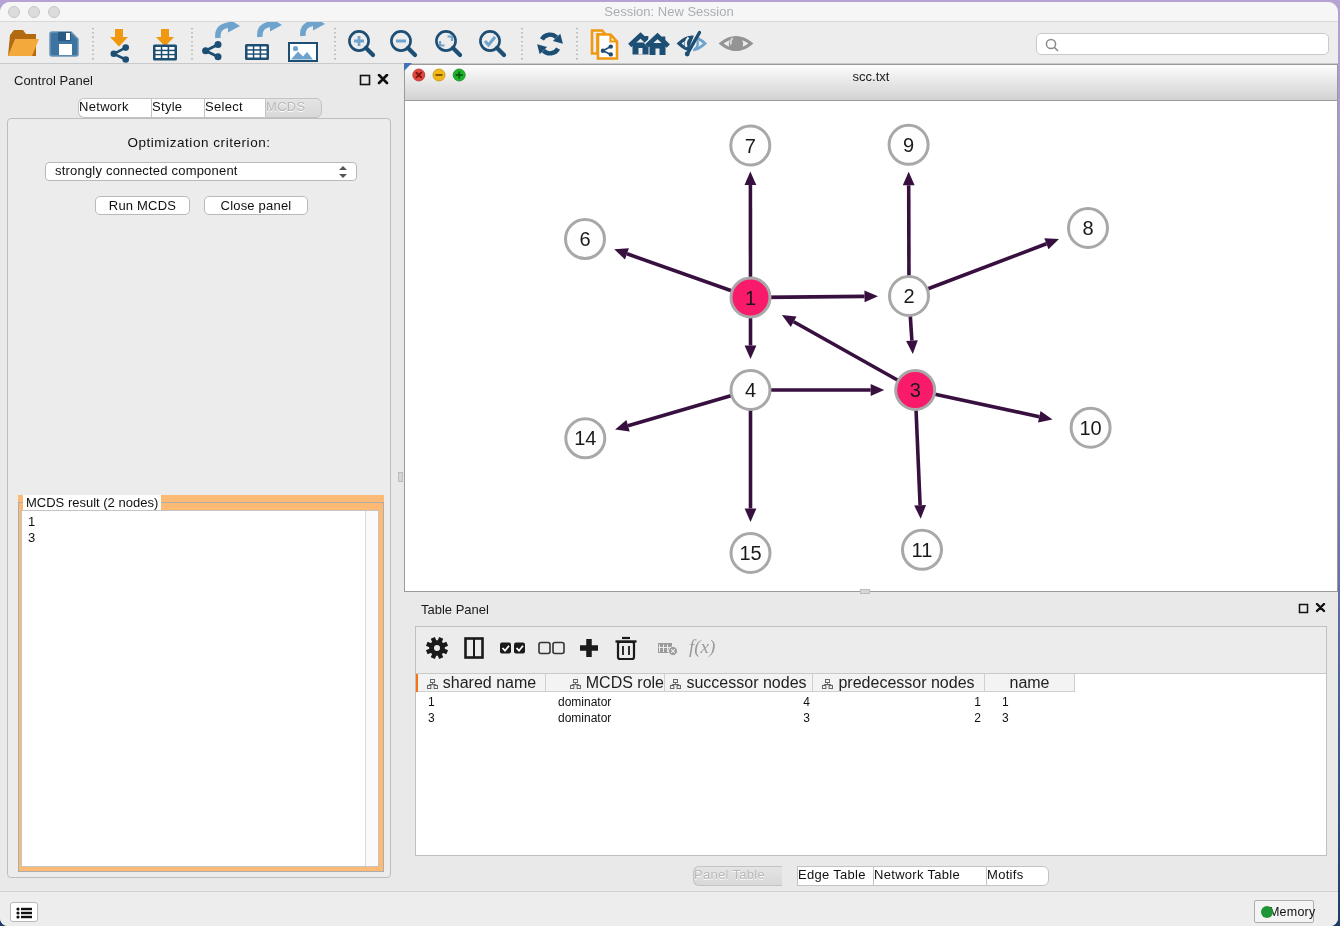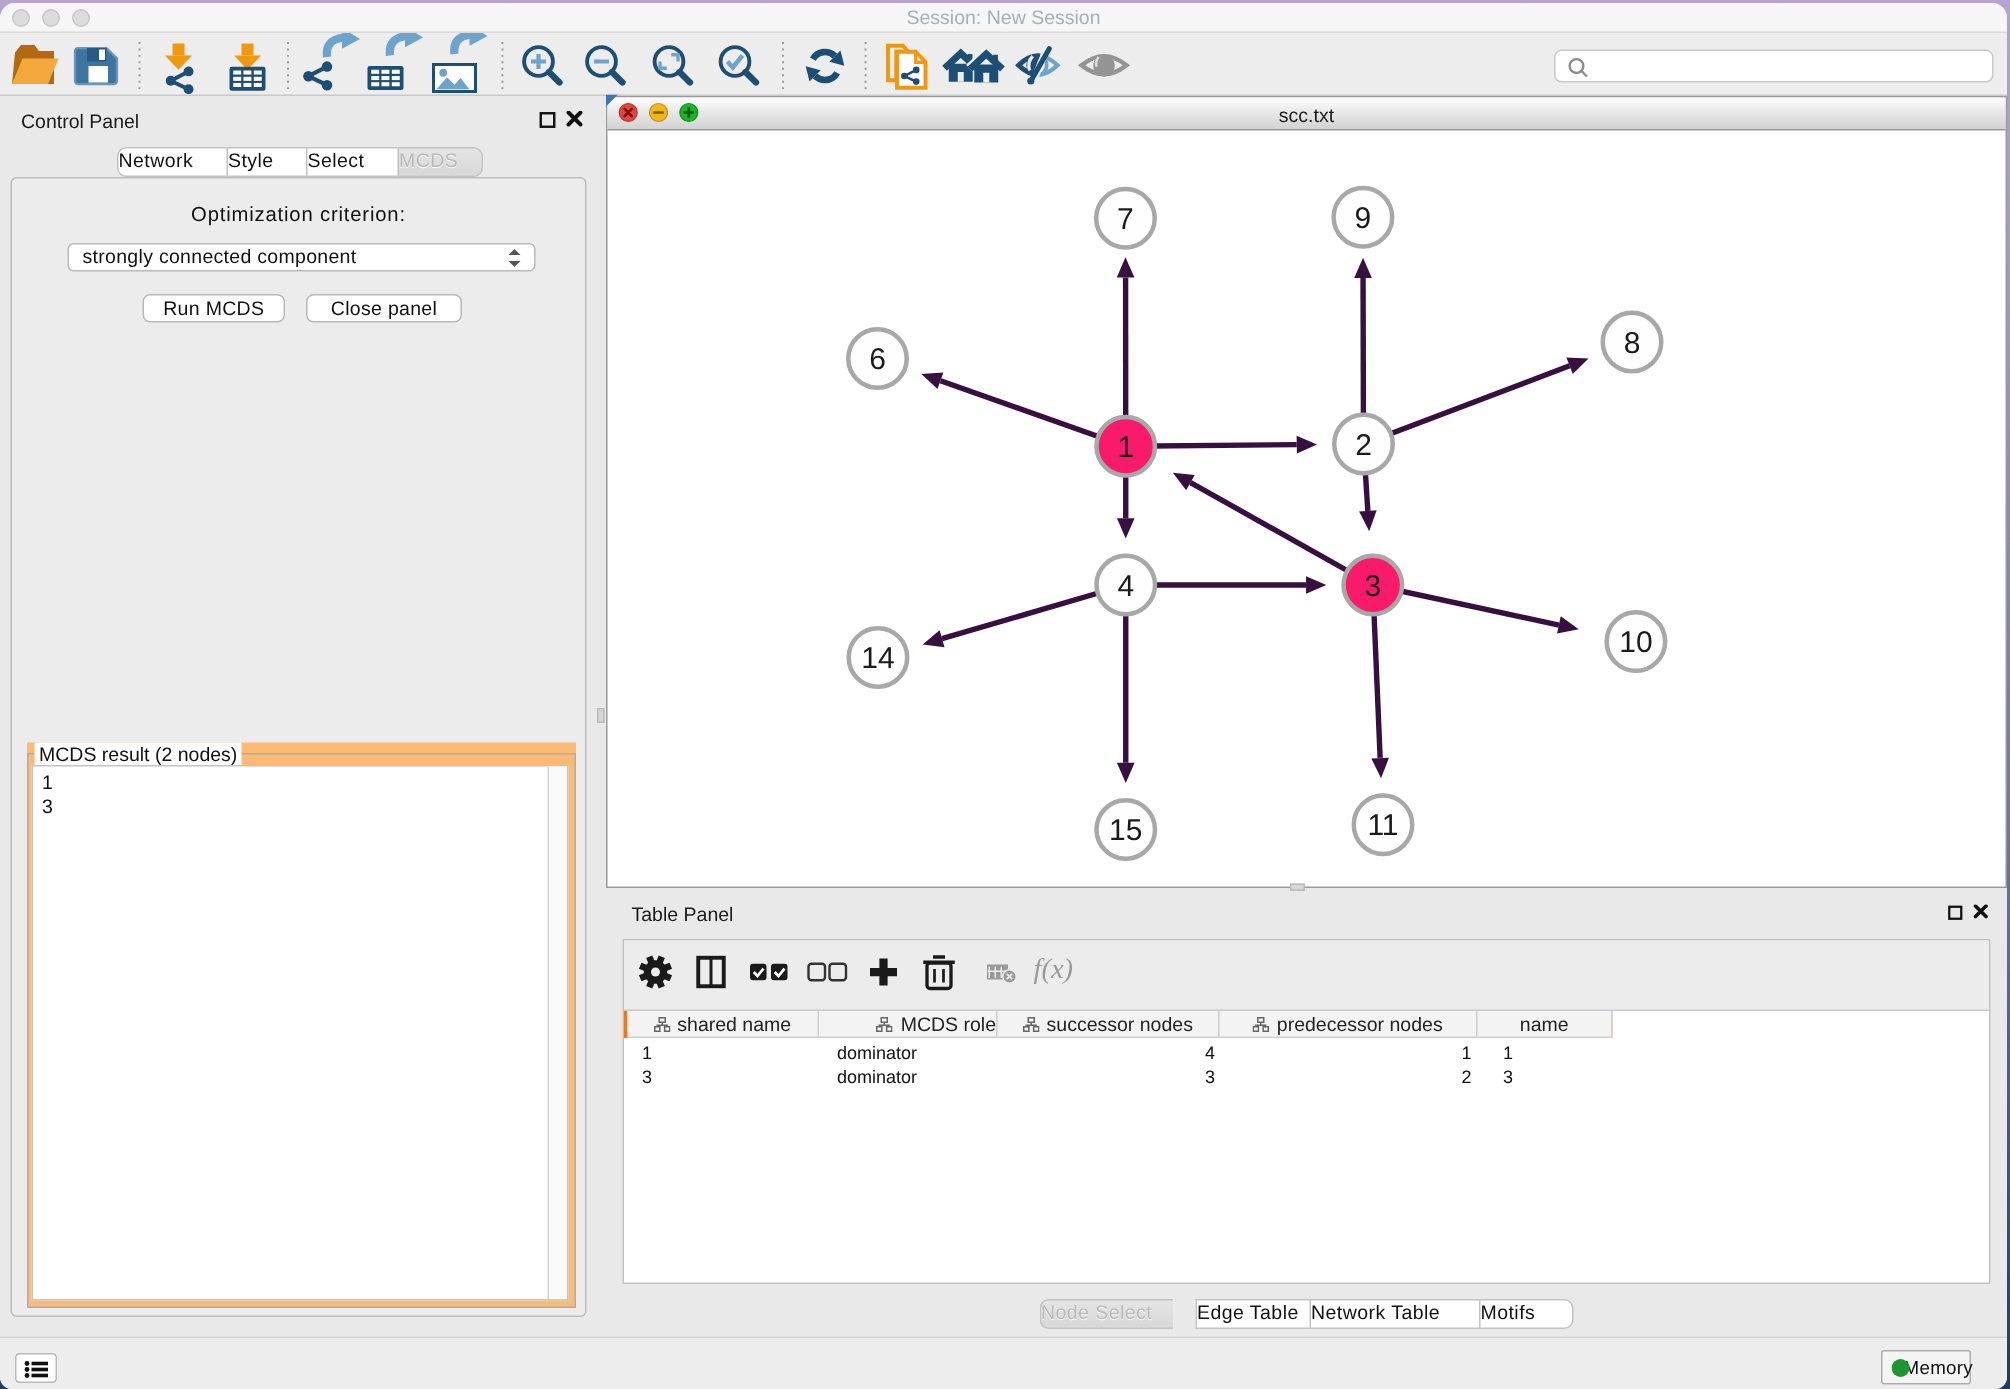--- a/index.html
+++ b/index.html
@@ -20,27 +20,27 @@
 .tab.last { border-right:1px solid #c3c3c3; border-radius:0 6px 6px 0; }
 .tab.sel { background:linear-gradient(180deg,#e4e4e4,#d8d8d8); color:#b9b9b9; text-shadow:0 1px 0 #fdfdfd; }
 .tab.mid { border-left:1px solid #c3c3c3; }
 .cpanel { position:absolute; left:7px; top:54px; width:384px; height:760px; border:1px solid #bdbdbd; border-radius:4px; background:#ececec; }
 .btn { position:absolute; background:#fff; border:1px solid #b9b9b9; border-radius:5px; font-size:13px; color:#111; text-align:center; letter-spacing:0.2px; }
 .combo { position:absolute; left:37px; top:43px; width:312px; height:19px; background:#fff; border:1px solid #b9b9b9; border-radius:4px; font-size:13px; color:#111; line-height:16px; padding-left:9px; letter-spacing:0.2px; }
 .fieldset { position:absolute; left:10px; top:376px; width:366px; height:377px; background:#fdba74; }
 .fs-border { position:absolute; left:0; top:7px; width:100%; height:370px; border:1px solid #adadad; }
 .fs-legend { position:absolute; left:5px; top:0; background:#fff; padding:0 3px; font-size:13px; color:#111; }
 .netwin { position:absolute; left:404px; top:0px; width:934px; height:528px; border:1px solid #9a9a9a; background:#fff; }
-.nw-title { position:absolute; left:0; top:0; width:100%; height:22px; background:linear-gradient(180deg,#fdfdfd,#e9e9e9 45%,#d2d2d2); border-bottom:1px solid #9a9a9a; }
+.nw-title { position:absolute; left:0; top:0; width:100%; height:36px; background:linear-gradient(180deg,#fdfdfd,#e9e9e9 45%,#d2d2d2); border-bottom:1px solid #9a9a9a; }
 .nw-name { position:absolute; width:100%; top:4px; text-align:center; font-size:13px; color:#1a1a1a; }
 .tp { position:absolute; left:404px; top:532px; width:934px; height:292px; }
 .tp-title { position:absolute; left:17px; top:6px; font-size:13px; color:#1a1a1a; }
 .tbox { position:absolute; left:11px; top:30px; width:912px; height:230px; border:1px solid #c0c0c0; background:#fff; }
 .tb-toolbar { position:absolute; left:0; top:0; width:100%; height:47px; background:#ececec; border-bottom:1px solid #c9c9c9; }
-.thead { position:absolute; left:0; top:47px; width:659px; height:18px; background:#f97316; font-size:13px; color:#222; }
+.thead { position:absolute; left:0; top:47px; width:659px; height:18px; background:#f97316; font-size:16px; color:#222; }
 .th { position:absolute; top:0; height:18px; border-right:1px solid #cfcfcf; border-bottom:1px solid #cfcfcf; text-align:center; line-height:18px; background:#f3f3f3; }
 .cell { position:absolute; font-size:12px; color:#111; height:16px; line-height:16px; }
 .nl { font-family:"Liberation Sans", sans-serif; font-size:20px; fill:#1a1a1a; text-anchor:middle; }
 .wicon { position:absolute; }
 </style>
 </head>
 <body>
 <div class="win">
   <div class="titlebar">
     <div class="tl" style="left:8px;"></div>
@@ -344,21 +344,21 @@
           <div class="cell" style="left:249px;top:67px;width:145px;text-align:right;">4</div>
           <div class="cell" style="left:397px;top:67px;width:168px;text-align:right;">1</div>
           <div class="cell" style="left:586px;top:67px;">1</div>
         <div class="cell" style="left:12px;top:83px;">3</div>
           <div class="cell" style="left:142px;top:83px;">dominator</div>
           <div class="cell" style="left:249px;top:83px;width:145px;text-align:right;">3</div>
           <div class="cell" style="left:397px;top:83px;width:168px;text-align:right;">2</div>
           <div class="cell" style="left:586px;top:83px;">3</div>
       </div>
       <div class="btabs" style="position:absolute;left:289px;top:270px;font-size:13px;color:#111;height:18px;">
-        <div class="tab first sel" style="left:0;width:89px;">Node Select</div>
+        <div class="tab first sel" style="left:0;width:89px;">Panel Table</div>
         <div class="tab mid" style="left:104px;width:91px;">Edge Table</div>
         <div class="tab mid" style="left:180px;width:113px;">Network Table</div>
         <div class="tab mid last" style="left:293px;width:63px;">Motifs</div>
       </div>
     </div>
     <div style="position:absolute;left:398px;top:408px;width:5px;height:10px;background:#d6d6d6;border:1px solid #bcbcbc;"></div>
     <div style="position:absolute;left:860px;top:525px;width:10px;height:5px;background:#d6d6d6;border:1px solid #bcbcbc;"></div>
   </div>
   <div class="statusbar">
     <div class="btn" style="left:10px;top:10px;width:28px;height:20px;border-radius:3px;">

